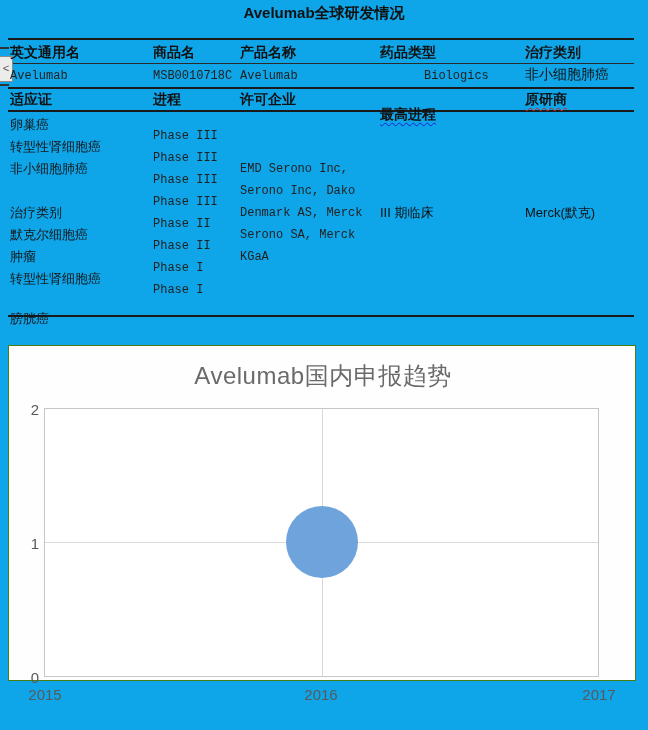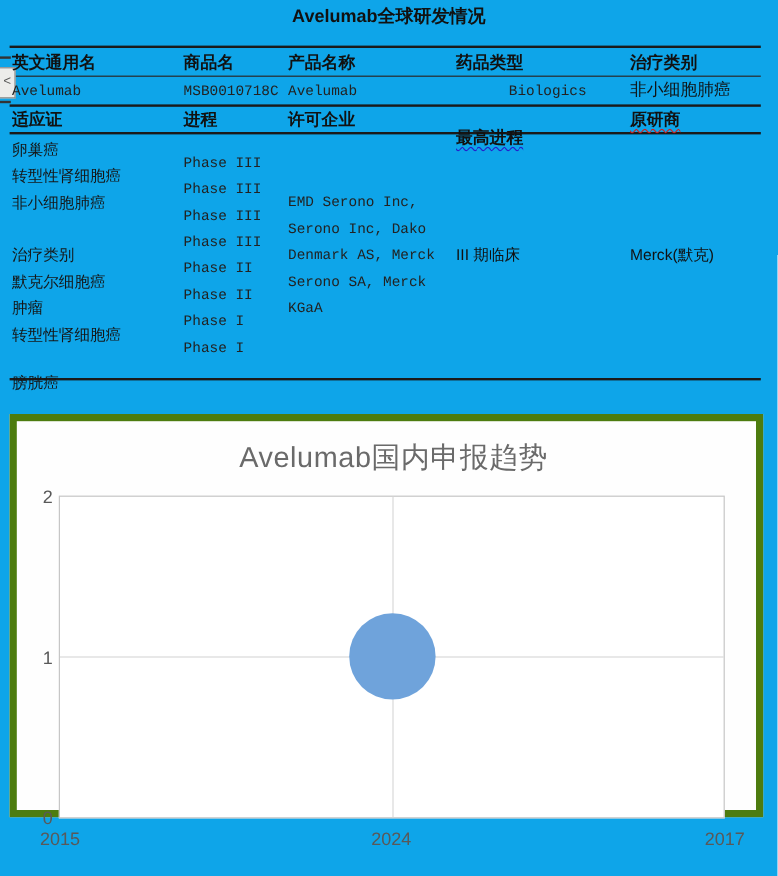--- a/index.html
+++ b/index.html
@@ -27,21 +27,21 @@
   #edge-widget{
     left:0;top:56px;width:13px;height:26px;background:#ececea;
     border:1px solid #8a8a8a;border-left:none;box-sizing:border-box;
     font-size:11px;color:#555;line-height:24px;text-align:center;
     font-family:"Liberation Mono",monospace;
   }
   .edge-dash{left:0;width:9px;height:2px;background:#333;}
   
   #chart-box{
     left:8px;top:345px;width:628px;height:336px;background:#fefefe;
-    border:6px solid #4d7c0f;box-sizing:border-box;
+    border:1px solid #4d7c0f;box-sizing:border-box;
   }
   #chart-title{
     left:0;top:14px;width:628px;text-align:center;
     font-size:24px;color:#6a6a6a;letter-spacing:0.5px;
   }
   #plot-area{
     left:35px;top:62px;width:555px;height:269px;
     border:1px solid #c6c6c6;background:#ffffff;box-sizing:border-box;
   }
   .gridline-v{left:277px;top:0;width:1px;height:267px;background:#d9d9d9;}
@@ -122,17 +122,17 @@
       <div class="abs gridline-v"></div>
       <div class="abs gridline-h"></div>
       <div class="abs" id="bubble" style="background: rgb(111, 163, 219);"></div>
     </div>
 
     <div class="abs ytick" style="left:8px;top:55px;">2</div>
     <div class="abs ytick" style="left:8px;top:189px;">1</div>
     <div class="abs ytick" style="left:8px;top:323px;">0</div>
 
     <div class="abs xtick" style="left:14px;top:340px;">2015</div>
-    <div class="abs xtick" style="left:290px;top:340px;">2024</div>
+    <div class="abs xtick" style="left:290px;top:340px;">2016</div>
     <div class="abs xtick" style="left:568px;top:340px;">2017</div>
   </div>
 
 </div>
 
 </body></html>

